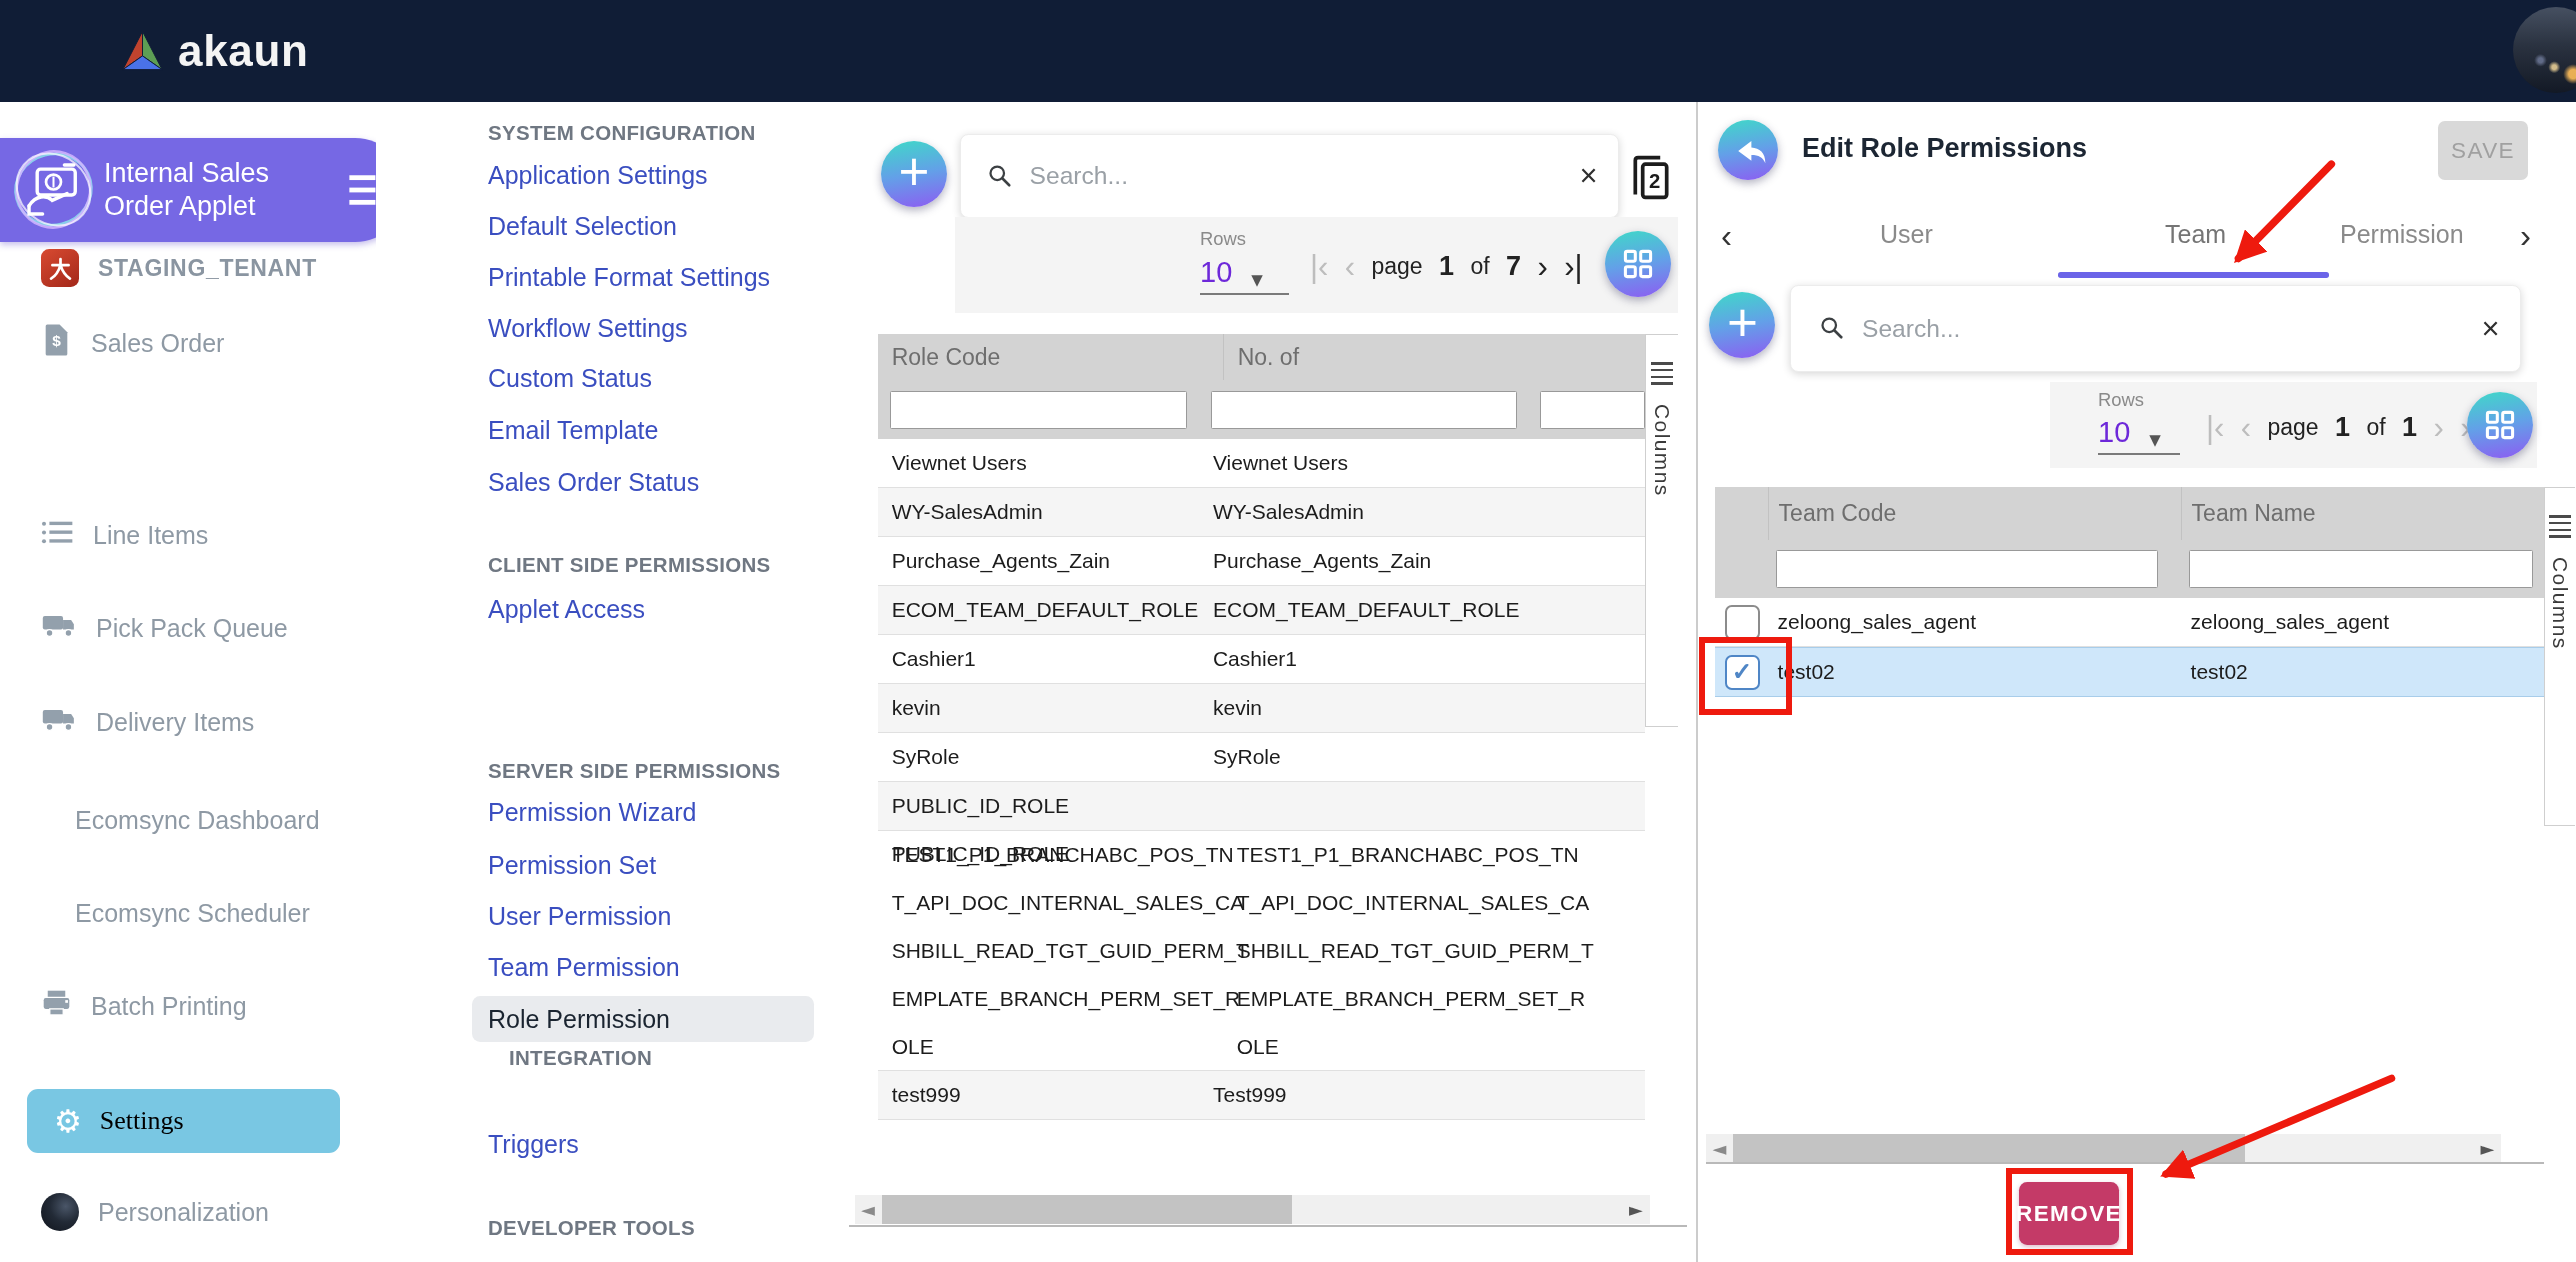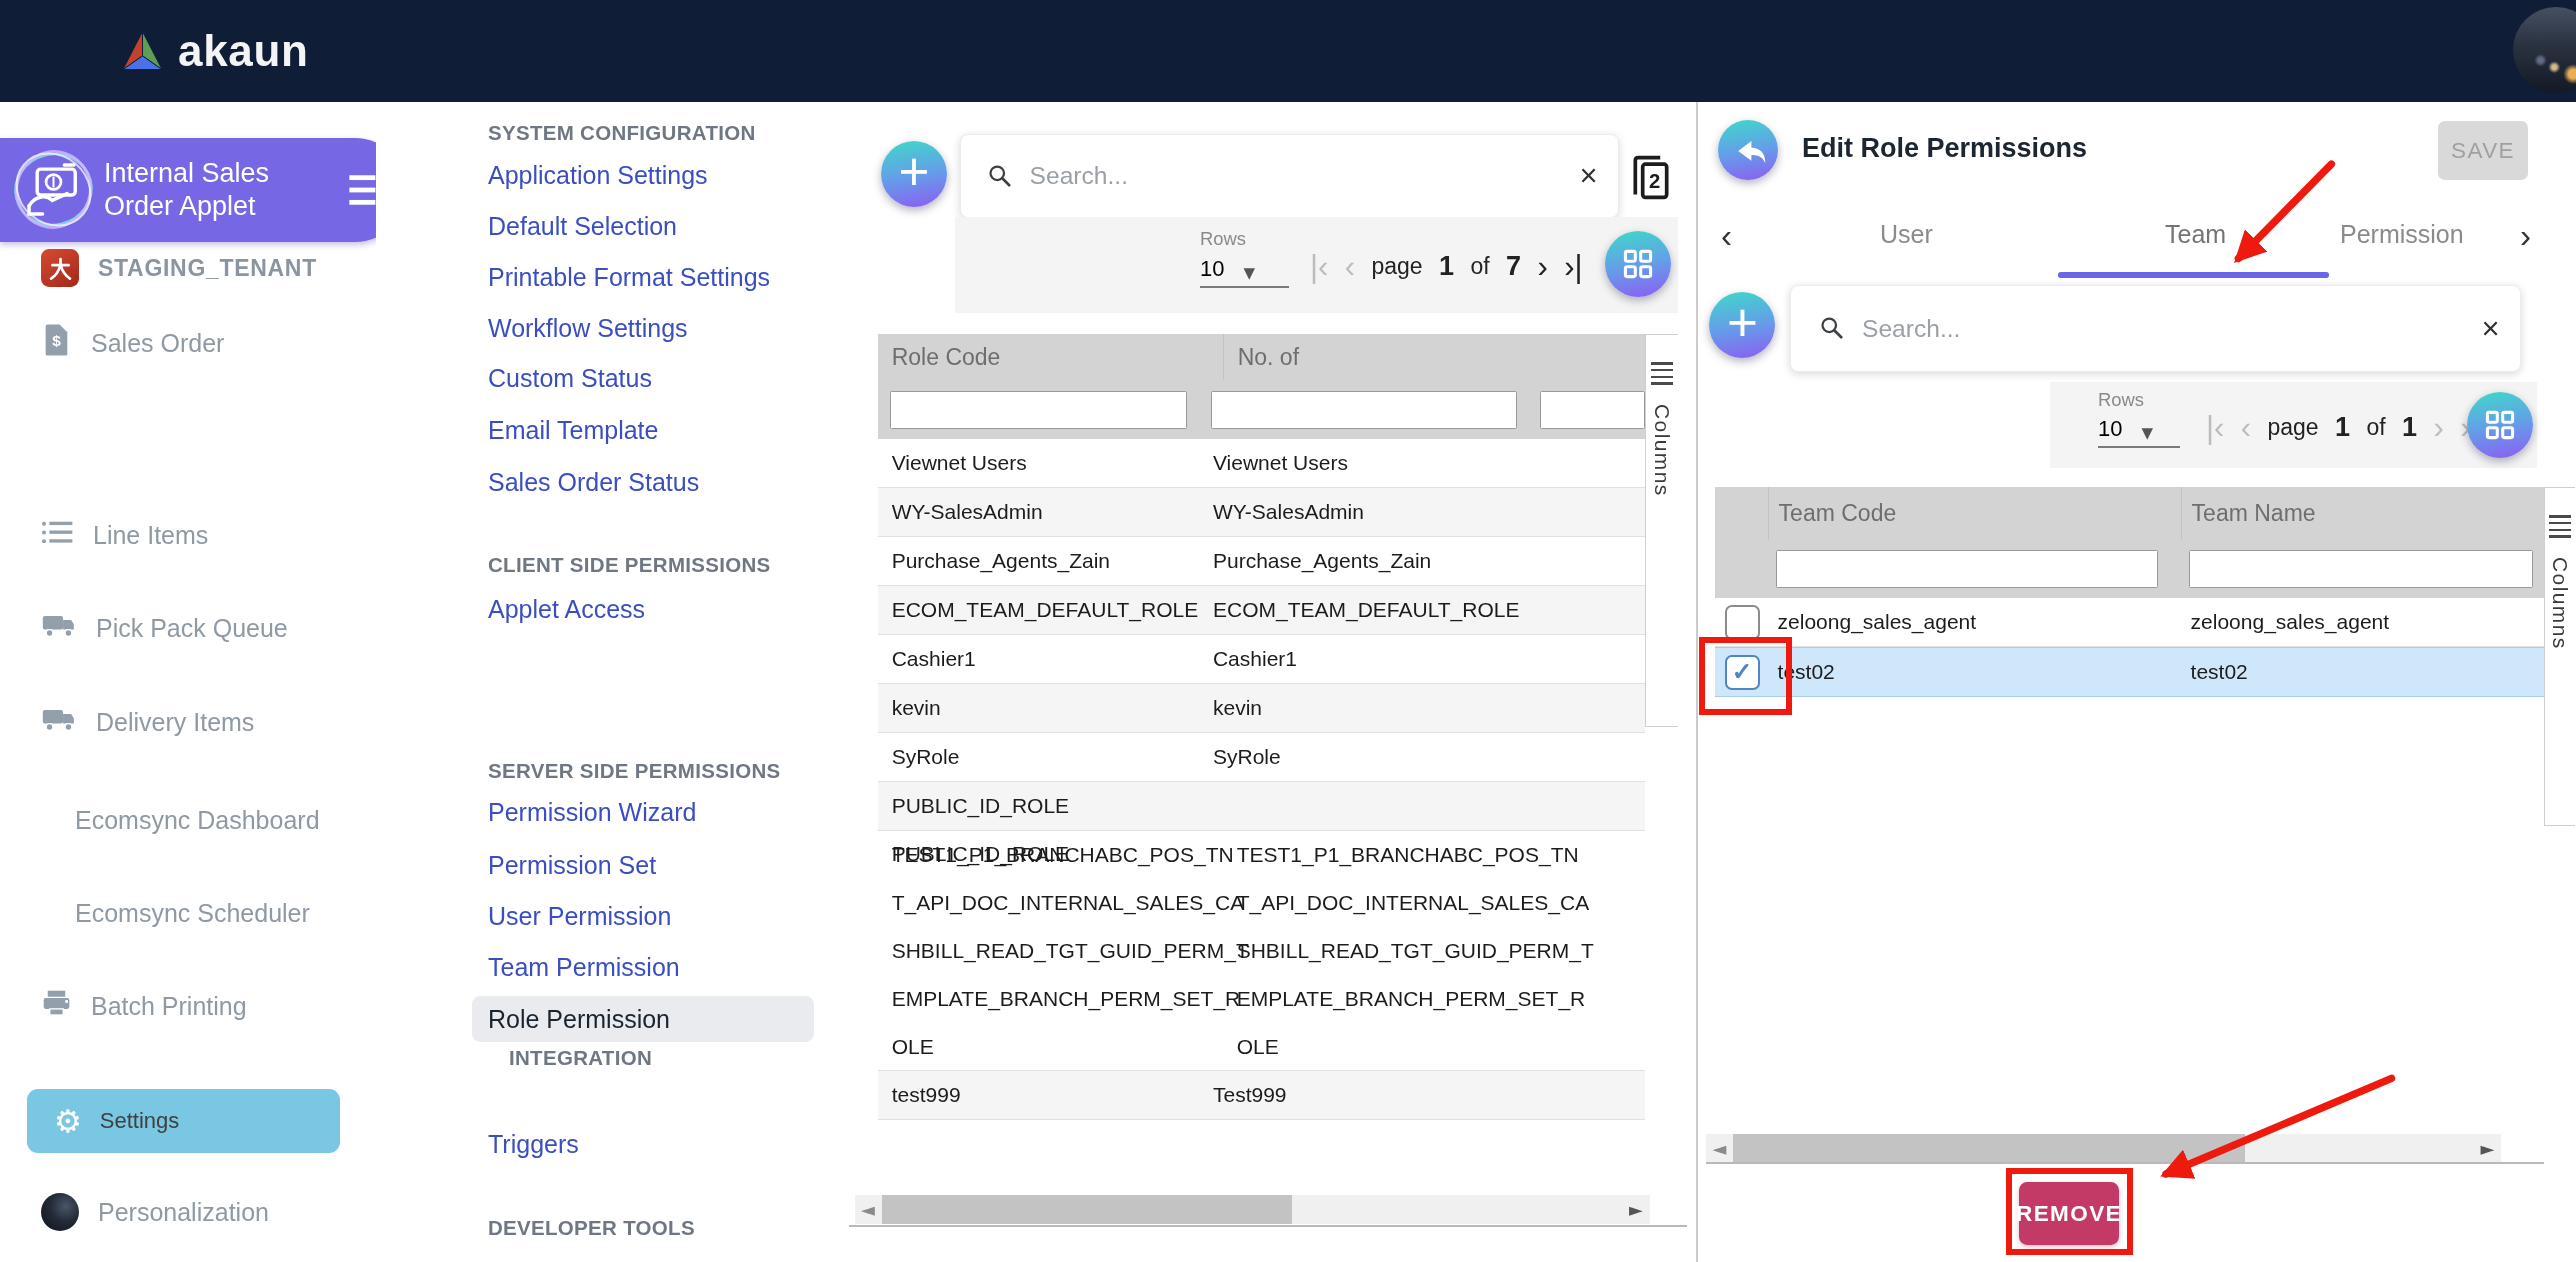--- a/index.html
+++ b/index.html
@@ -25,21 +25,21 @@
   #applet-icon{left:9.6px;top:8.2px;width:87px;height:87px;}
   #applet-title{left:104px;top:19px;width:225px;color:#ffffff;font-size:27px;line-height:33px;font-weight:500;white-space:pre-line;}
   #collapse-btn{right:11px;top:34px;width:48px;height:36px;}
   .side-item{left:0;display:flex;align-items:center;gap:19px;padding-left:41px;color:#8e99a4;font-size:25px;}
   .side-item .lbl{white-space:nowrap;}
   #tenant-item{top:147px;}
   #tenant-icon{width:38px;height:38px;border-radius:8.2px;background:linear-gradient(145deg,#d84a31,#a3281a);display:flex;align-items:center;justify-content:center;}
   #tenant-label{font-size:23px;font-weight:bold;color:#8a95a1;letter-spacing:0.7px;}
   #settings-item{left:27px;top:987px;width:313px;height:64px;background:#79c7e3;border-radius:11px;
      display:flex;align-items:center;gap:18px;padding-left:27px;box-sizing:border-box;}
-  #settings-item .lbl{color:#404040;font-size:22px;}
+  #settings-item .lbl{color:#000000;font-size:26px;font-family:Liberation Serif, serif;}
   #gear-glyph{font-family:"DejaVu Sans",sans-serif;font-size:31px;color:#ffffff;line-height:31px;}
   #personal-item{top:1091px;}
   #personal-avatar{width:38px;height:38px;border-radius:50%;
      background:radial-gradient(circle at 65% 35%, #4a5668 0%, #222a36 45%, #10141c 100%);}
 
   
   #navcol{left:376px;top:102px;width:473px;height:1160px;background:#fff;border-right:1.4px solid #d9d9d9;}
   .nav-sec{left:112px;color:#6f7782;font-size:20.5px;font-weight:bold;letter-spacing:0.3px;white-space:nowrap;}
   .nav-link{left:112px;color:#3a4ec0;font-size:25px;white-space:nowrap;cursor:pointer;}
   .nav-link.wrap{white-space:normal;width:301px;line-height:33px;}
@@ -51,21 +51,21 @@
     background:linear-gradient(170deg,#3fd9c8 0%,#63a0e8 50%,#8d5cf2 100%);
     box-shadow:0 3.4px 8.2px rgba(40,40,80,.35);color:#fff;}
   .fab .plus{font-size:53px;font-weight:500;line-height:53px;margin-top:-4.1px;}
   .search-card{background:#fff;border:0.7px solid #ececec;border-radius:8.2px;
     box-shadow:0 2px 8.2px rgba(0,0,0,.16);display:flex;align-items:center;}
   .search-card input{border:none;outline:none;flex:1;font-size:24.6px;color:#444;background:transparent;font-family:"Liberation Sans",sans-serif;}
   .search-card input::placeholder{color:#9aa0a6;}
   .clear-x{font-size:31px;color:#2f2f2f;}
   .pag-strip{background:#f4f4f4;}
   .rows-label{font-size:18.4px;color:#8a8a8a;}
-  .rows-value{font-size:22px;color:#000000;}
+  .rows-value{font-size:29px;color:#6d28d9;}
   .rows-underline{height:2px;background:#7a7a7a;}
   .dd-tri{font-size:15px;color:#555;font-family:"DejaVu Sans",sans-serif;}
   .pager{display:flex;align-items:center;gap:16.4px;font-size:23px;color:#222;}
   .pager .dis{color:#bdbdbd;}
   .pager .chv{font-size:31px;line-height:23px;}
   .pager b{font-size:27px;}
   .tbl-header{background:#d3d3d3;display:flex;}
   .tbl-filter{background:#d3d3d3;display:flex;align-items:center;}
   .hcell{font-size:23px;color:#6e6e6e;display:flex;align-items:center;padding-left:13.7px;box-sizing:border-box;border-left:0.7px solid #c2c2c2;}
   .hcell:first-child{border-left:none;}

